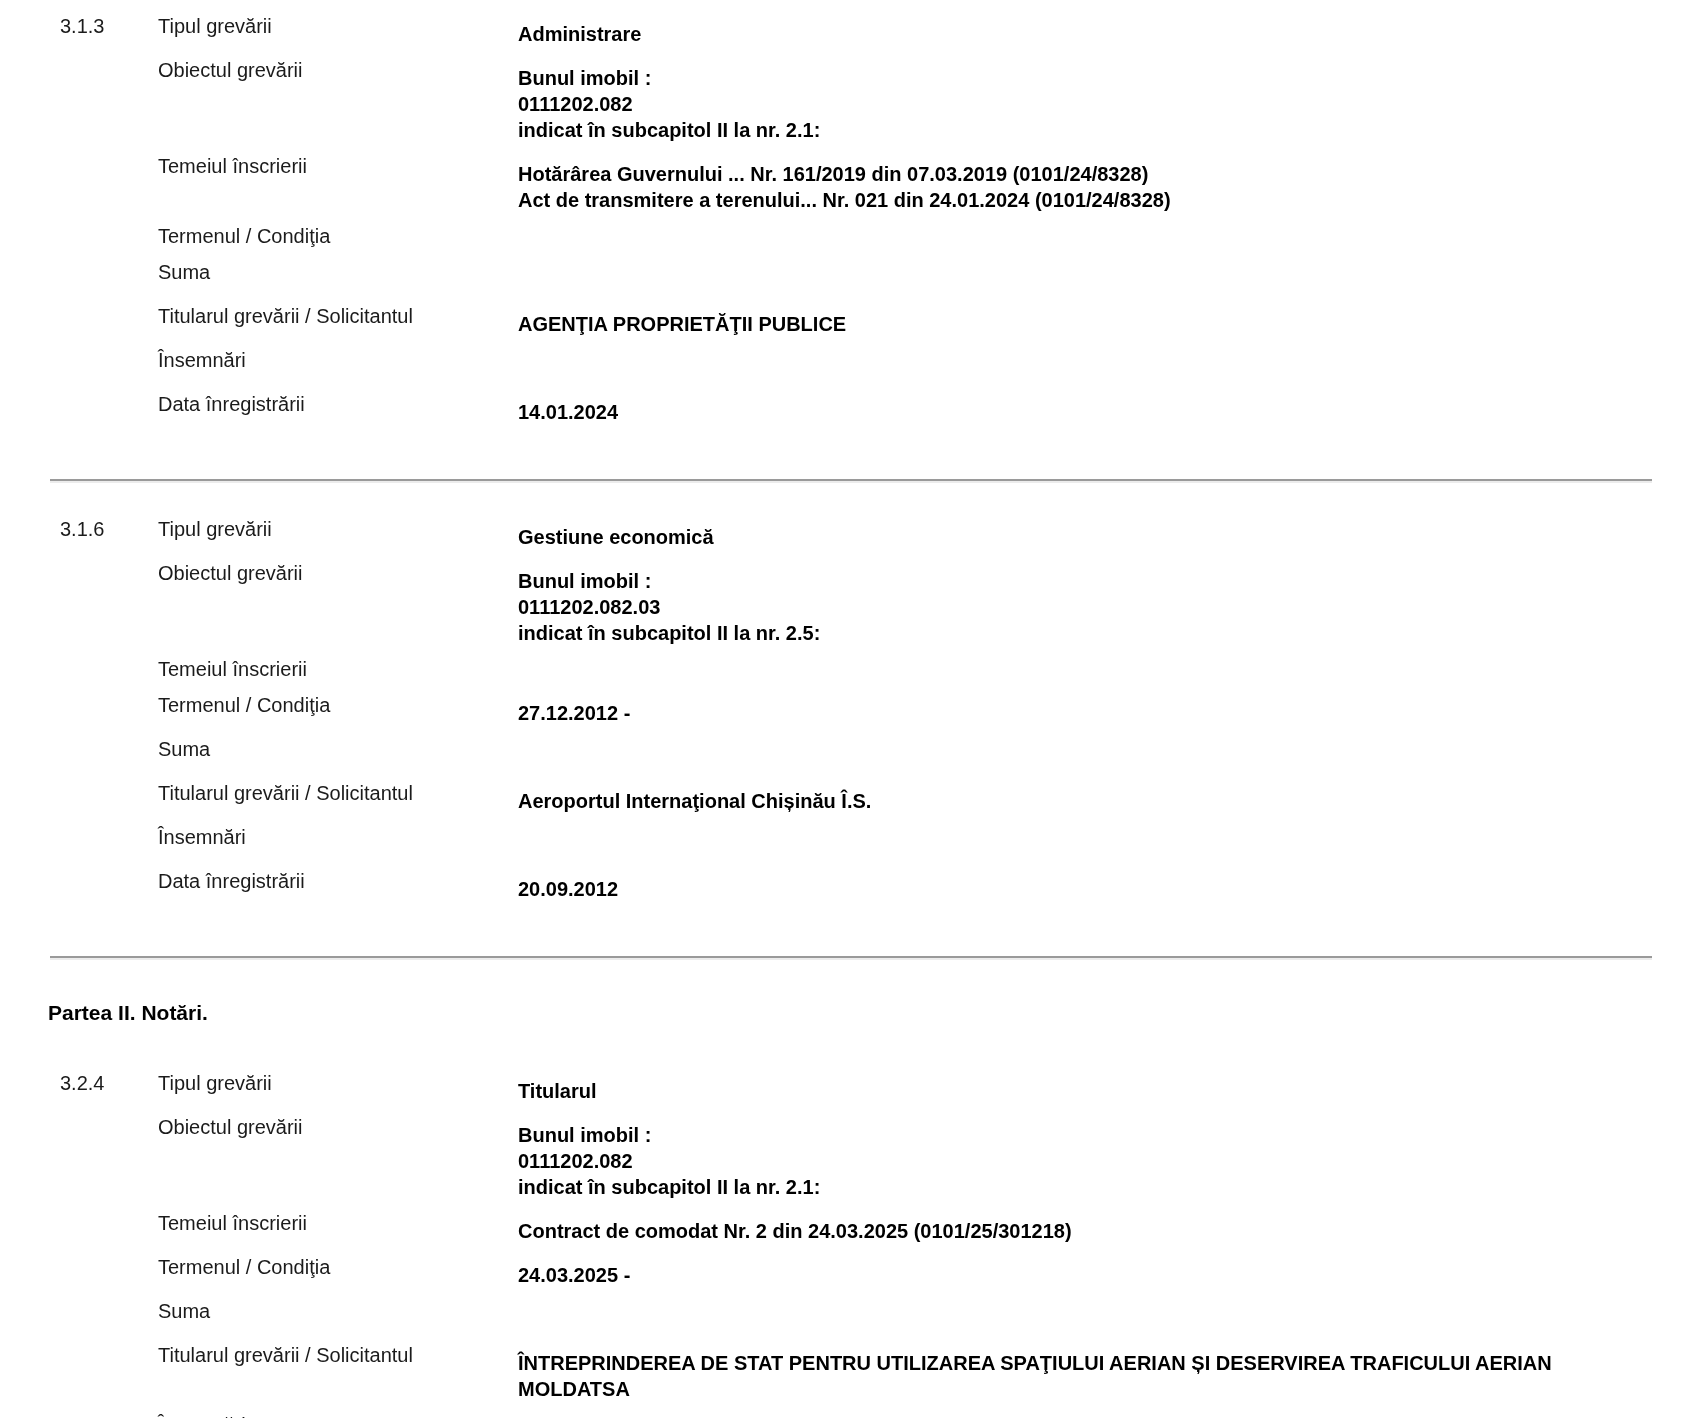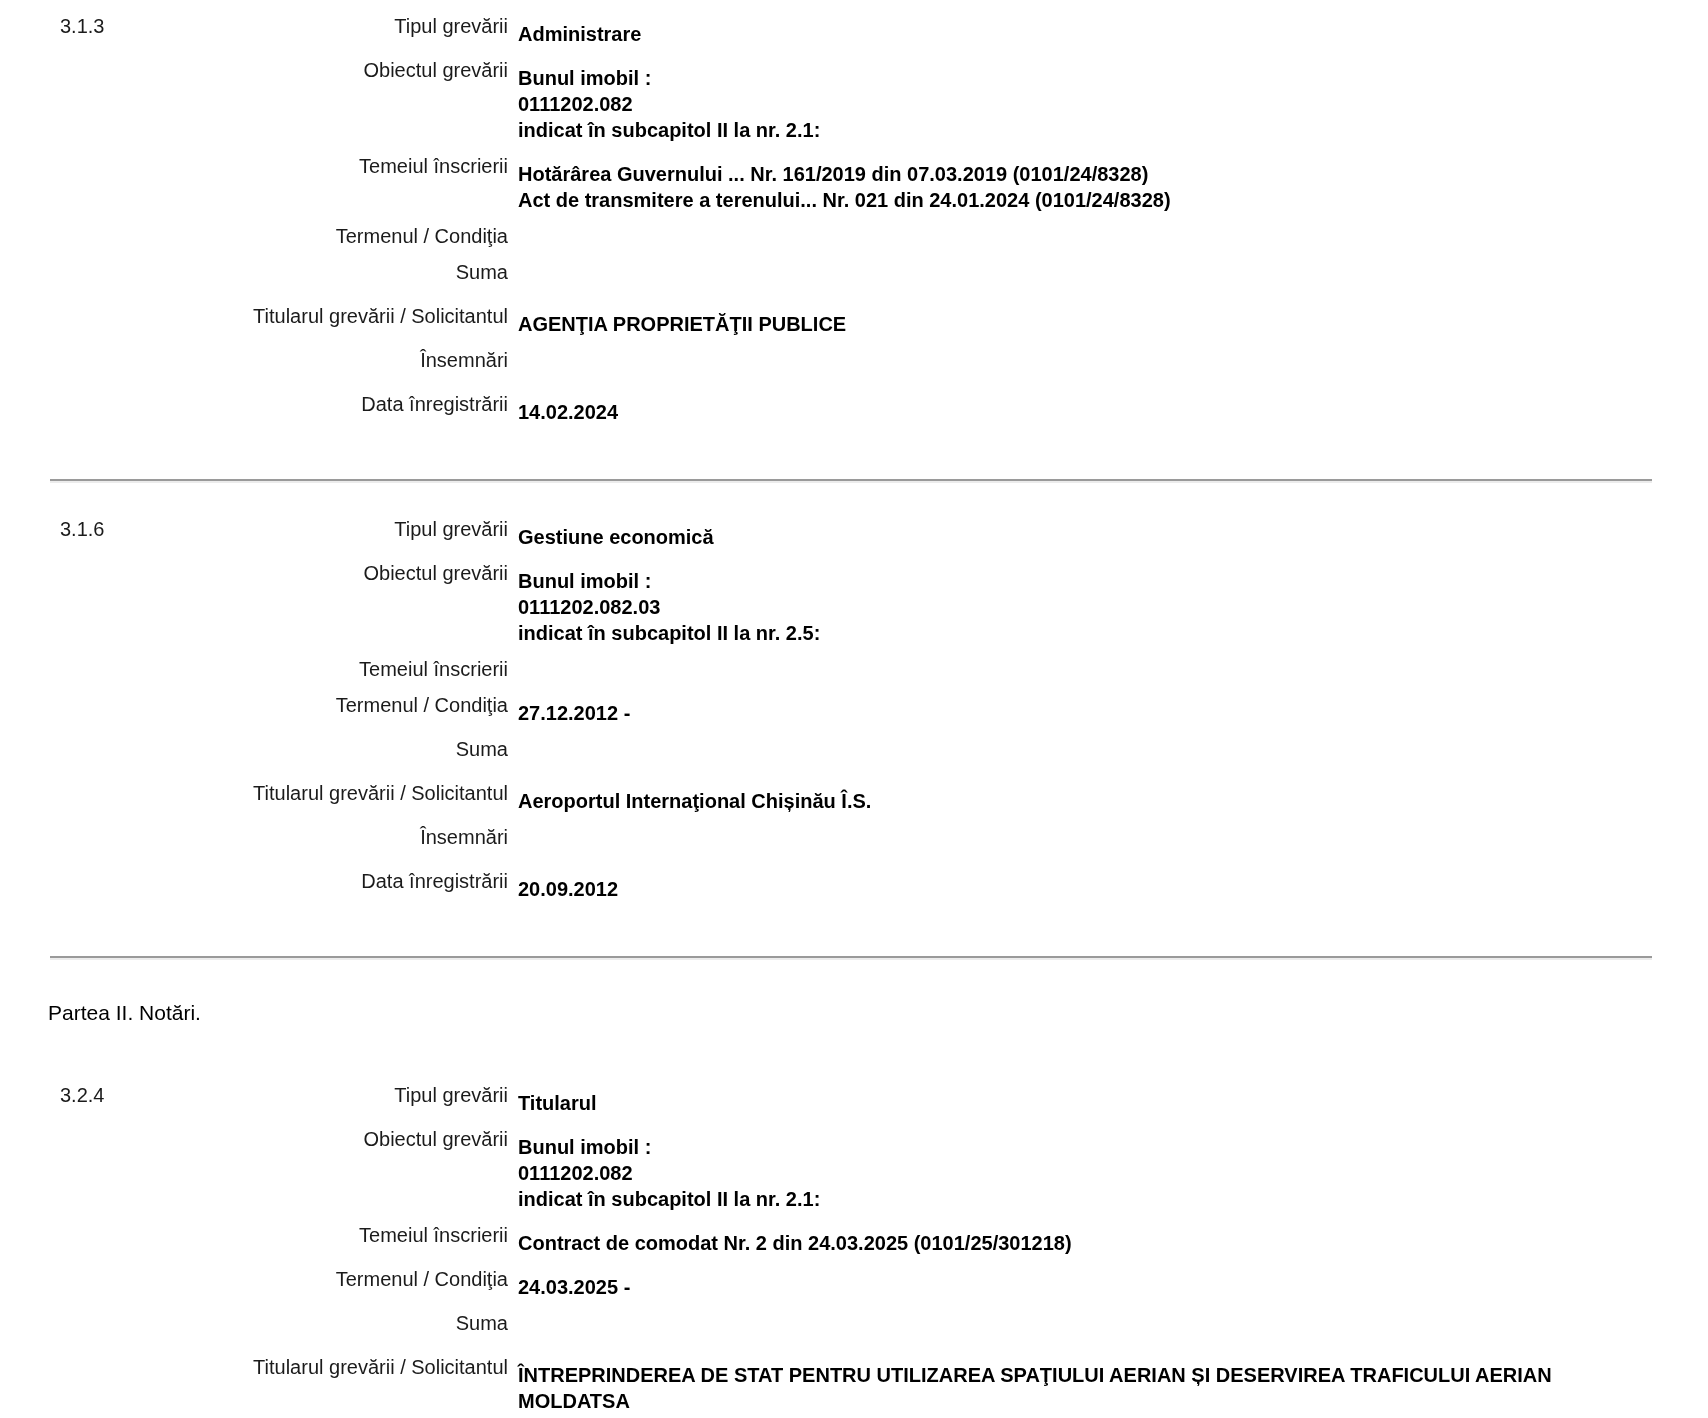--- a/index.html
+++ b/index.html
@@ -30,21 +30,20 @@
   }
   .record-number {
     grid-column: 1;
     grid-row: 1;
     padding-left: 12px;
     font-weight: 400;
     color: #1b1b1b;
   }
   .field-label {
     grid-column: 2;
-    text-align: right;
     padding-right: 10px;
     white-space: nowrap;
     font-weight: 400;
     color: #1b1b1b;
   }
   .field-value {
     grid-column: 3;
     font-weight: 700;
     color: #000000;
     white-space: pre-line;
@@ -56,25 +55,25 @@
     height: 2px;
     background: #9a9a9a;
     border-bottom: 2px solid #ececec;
     margin: 54px 56px 33px 50px;
   }
   .divider.last {
     margin-top: 24px;
     margin-bottom: 0;
   }
   .part-heading {
-    font-weight: 400;
+    font-weight: 700;
     font-size: 21px;
     padding-left: 48px;
     margin-top: 40px;
-    margin-bottom: 56px;
+    margin-bottom: 44px;
     color: #000000;
   }
 </style>
 </head>
 <body>
 
 <div class="page">
 
   <section class="record">
     <div class="record-number">3.1.3</div>
@@ -96,21 +95,21 @@
     <div class="field-label">Suma</div>
     <div class="field-value"></div>
 
     <div class="field-label">Titularul grevării / Solicitantul</div>
     <div class="field-value">AGENŢIA PROPRIETĂŢII PUBLICE</div>
 
     <div class="field-label">Însemnări</div>
     <div class="field-value"></div>
 
     <div class="field-label">Data înregistrării</div>
-    <div class="field-value">14.02.2024</div>
+    <div class="field-value">14.01.2024</div>
   </section>
 
   <div class="divider"></div>
 
   <section class="record">
     <div class="record-number">3.1.6</div>
 
     <div class="field-label">Tipul grevării</div>
     <div class="field-value">Gestiune economică</div>
 

